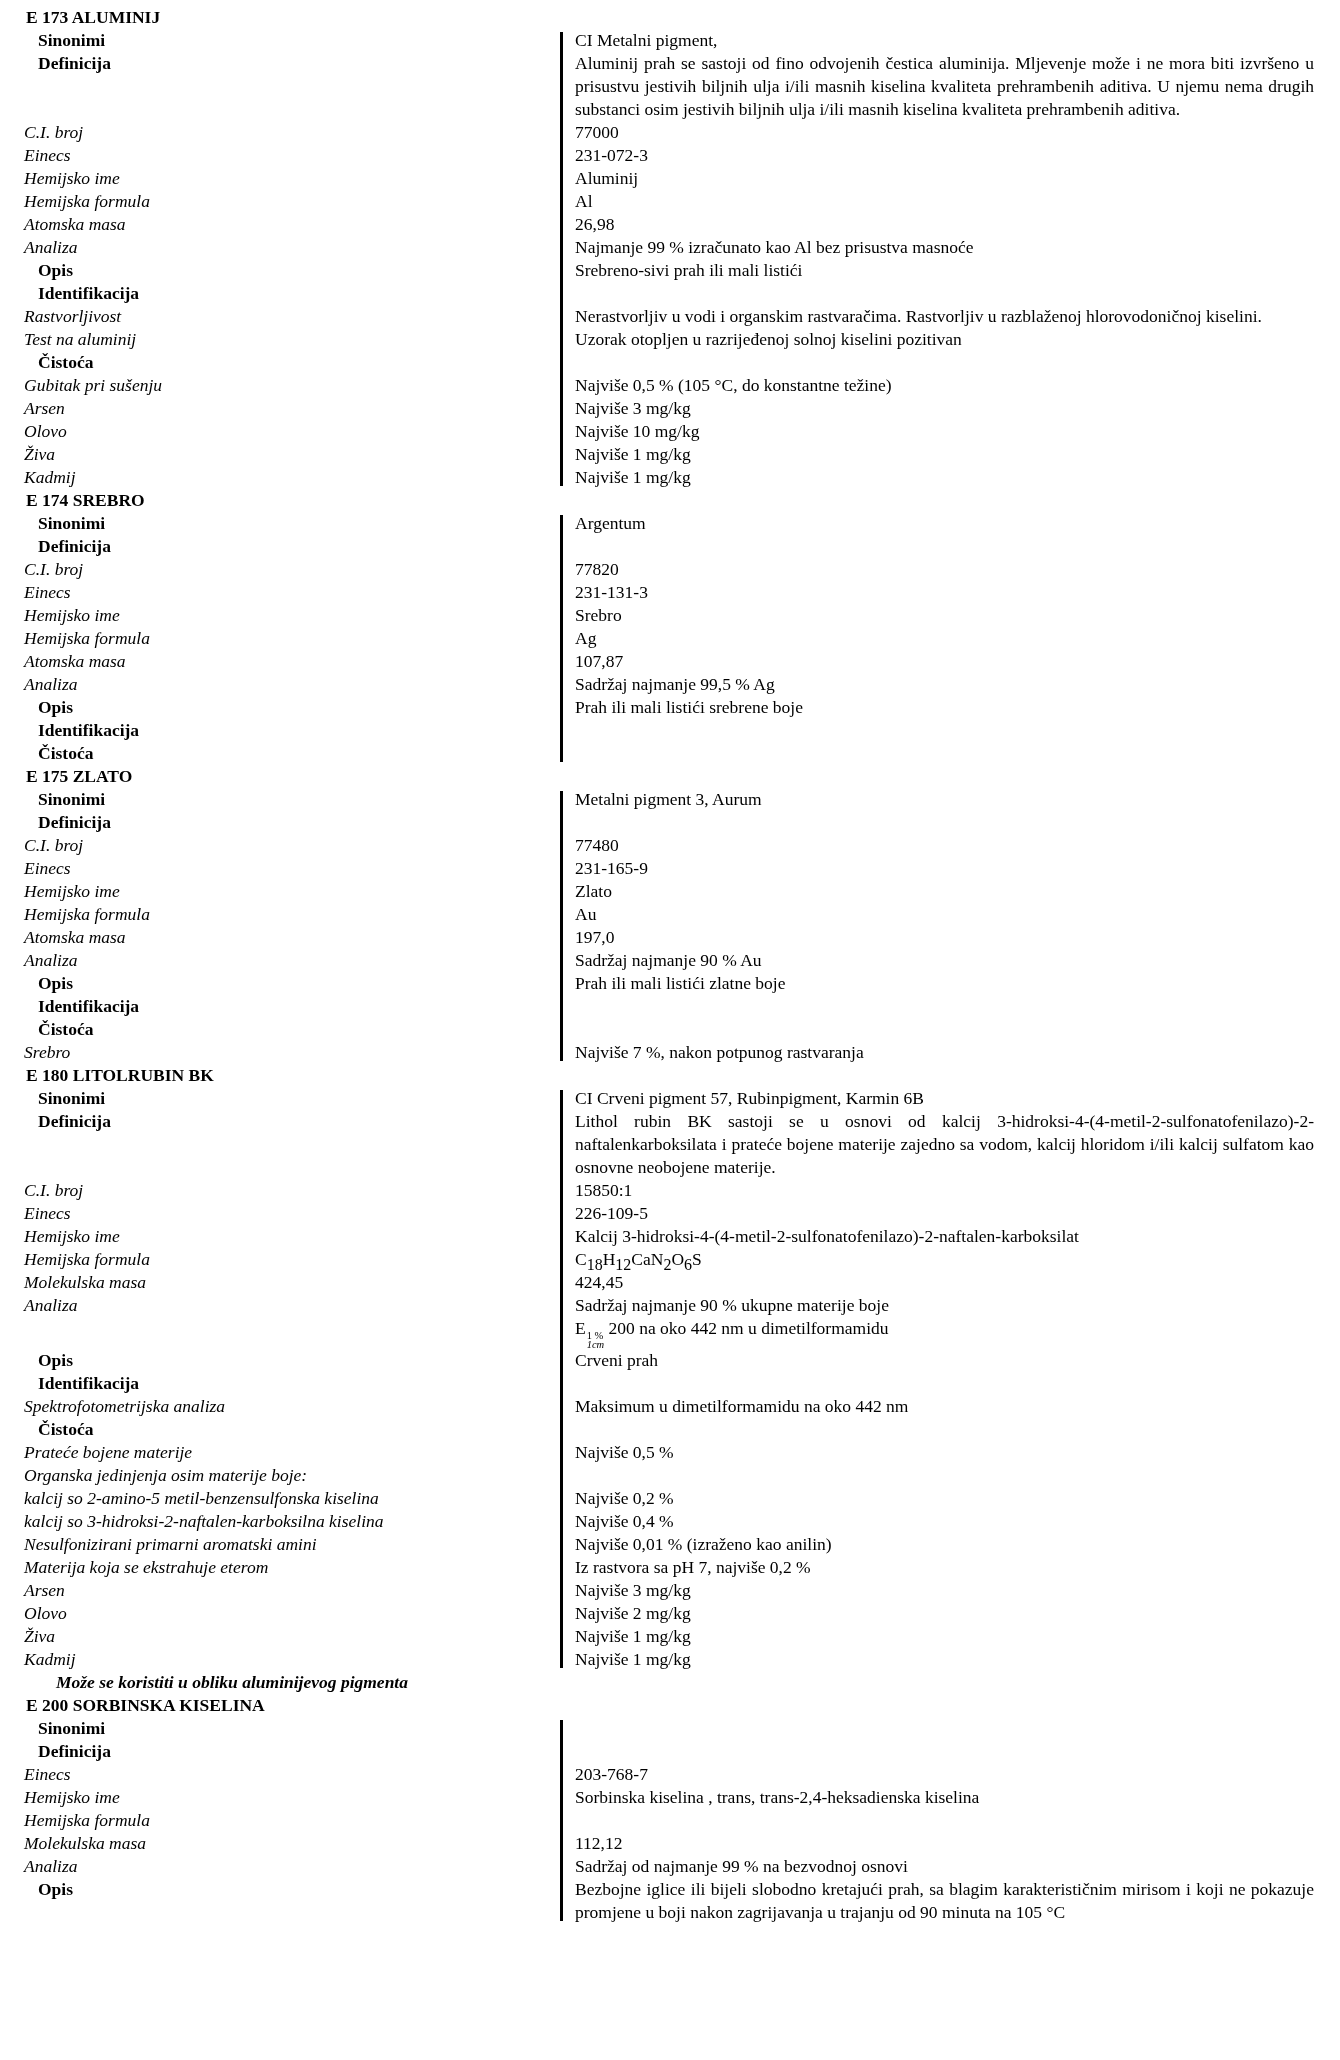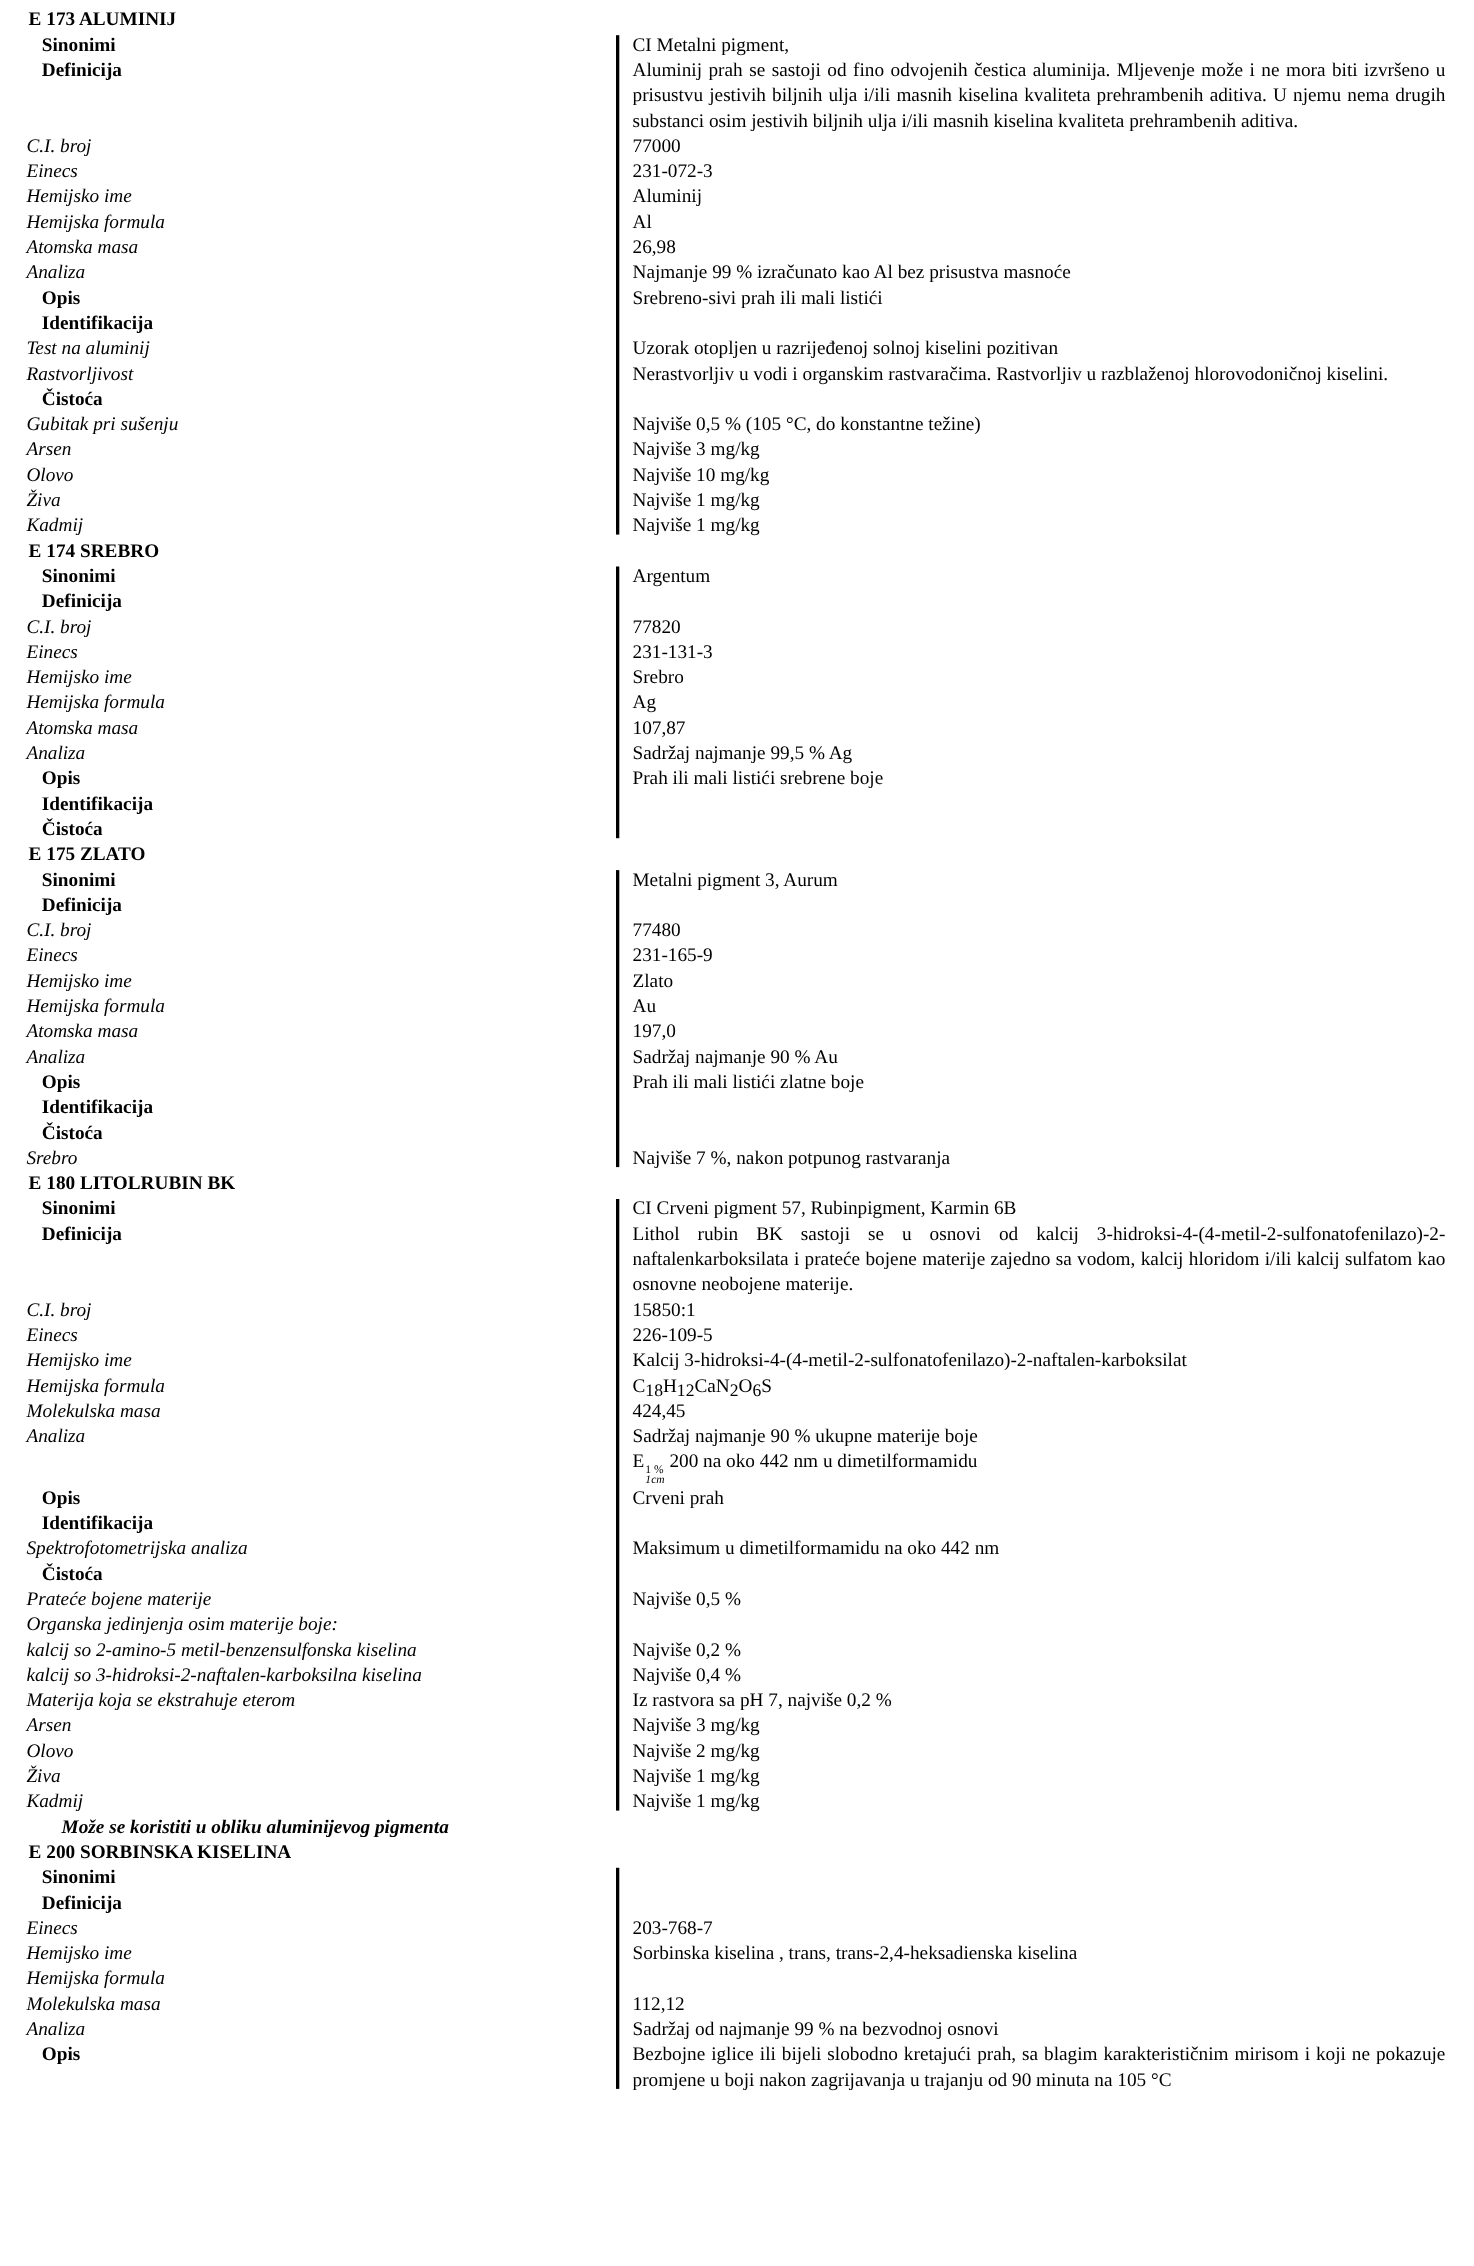--- a/index.html
+++ b/index.html
@@ -76,26 +76,26 @@
           </div>
           <div class="row">
             <div class="lbl bold">Opis</div>
             <div class="val">Srebreno-sivi prah ili mali listići</div>
           </div>
           <div class="row">
             <div class="lbl bold">Identifikacija</div>
             <div class="val"></div>
           </div>
           <div class="row">
+            <div class="lbl sub">Rastvorljivost</div>
+            <div class="val">Nerastvorljiv u vodi i organskim rastvaračima. Rastvorljiv u razblaženoj hlorovodoničnoj kiselini.</div>
+          </div>
+          <div class="row">
             <div class="lbl sub">Test na aluminij</div>
             <div class="val">Uzorak otopljen u razrijeđenoj solnoj kiselini pozitivan</div>
-          </div>
-          <div class="row">
-            <div class="lbl sub">Rastvorljivost</div>
-            <div class="val">Nerastvorljiv u vodi i organskim rastvaračima. Rastvorljiv u razblaženoj hlorovodoničnoj kiselini.</div>
           </div>
           <div class="row">
             <div class="lbl bold">Čistoća</div>
             <div class="val"></div>
           </div>
           <div class="row">
             <div class="lbl sub">Gubitak pri sušenju</div>
             <div class="val">Najviše 0,5 % (105 °C, do konstantne težine)</div>
           </div>
           <div class="row">
@@ -286,20 +286,24 @@
           </div>
           <div class="row">
             <div class="lbl sub">kalcij so 2-amino-5 metil-benzensulfonska kiselina</div>
             <div class="val">Najviše 0,2 %</div>
           </div>
           <div class="row">
             <div class="lbl sub">kalcij so 3-hidroksi-2-naftalen-karboksilna kiselina</div>
             <div class="val">Najviše 0,4 %</div>
           </div>
           <div class="row">
+            <div class="lbl sub">Nesulfonizirani primarni aromatski amini</div>
+            <div class="val">Najviše 0,01 % (izraženo kao anilin)</div>
+          </div>
+          <div class="row">
             <div class="lbl sub">Materija koja se ekstrahuje eterom</div>
             <div class="val">Iz rastvora sa pH 7, najviše 0,2 %</div>
           </div>
           <div class="row">
             <div class="lbl sub">Arsen</div>
             <div class="val">Najviše 3 mg/kg</div>
           </div>
           <div class="row">
             <div class="lbl sub">Olovo</div>
             <div class="val">Najviše 2 mg/kg</div>

